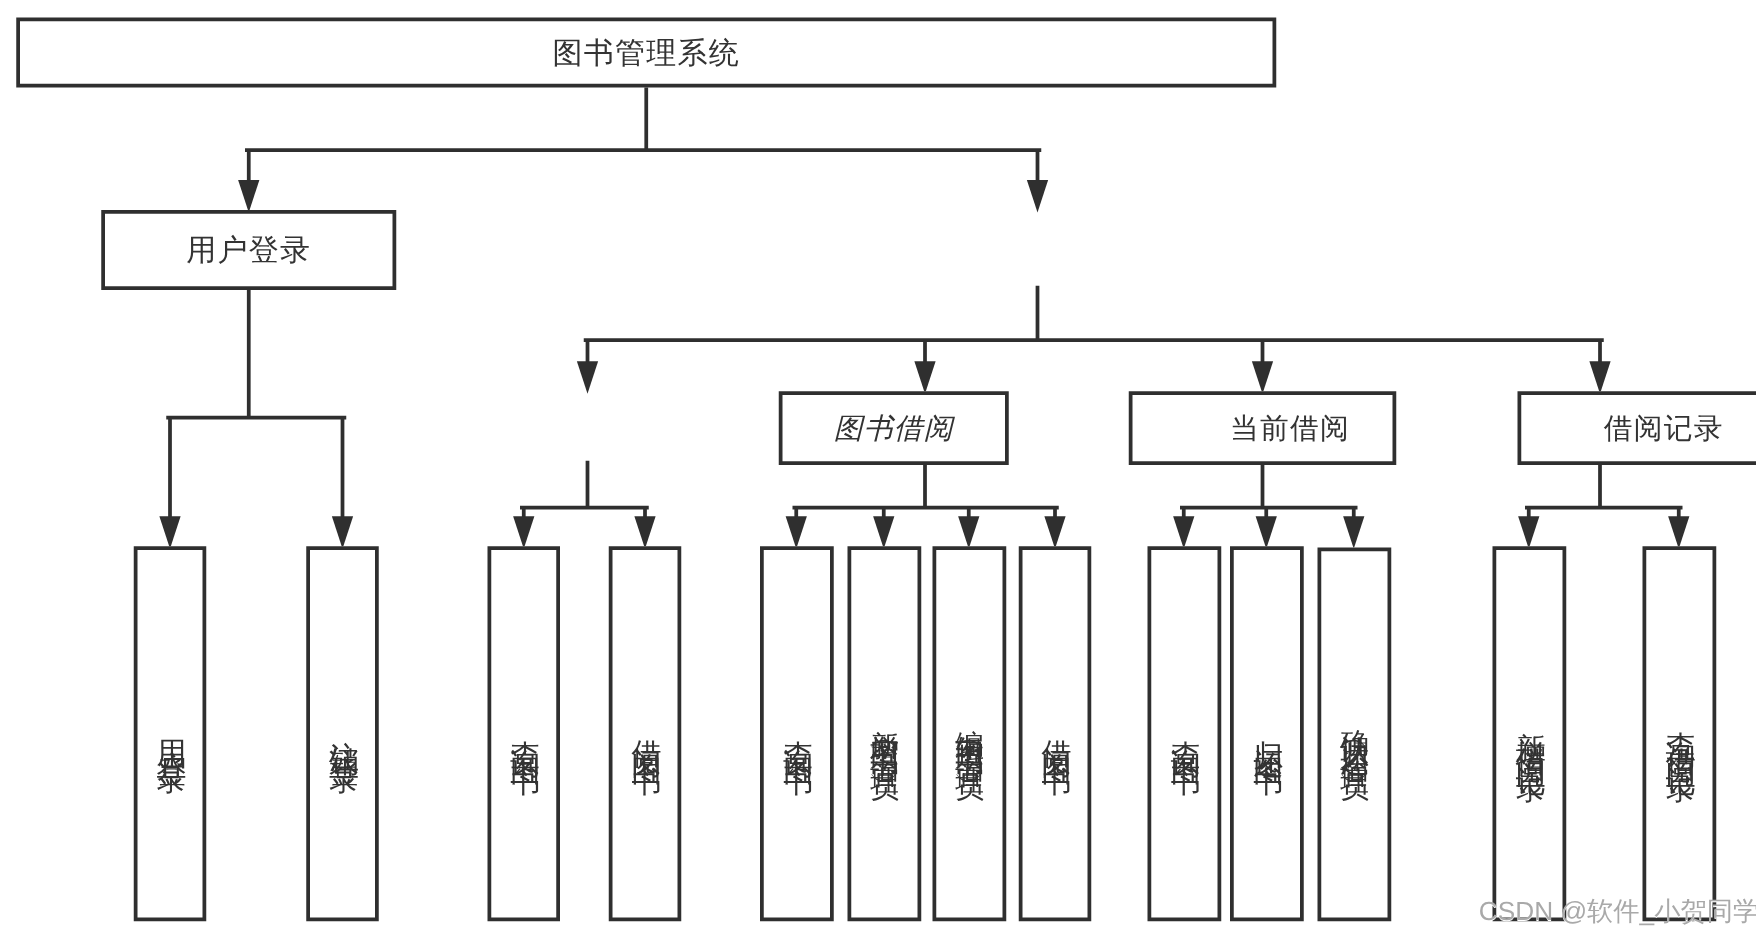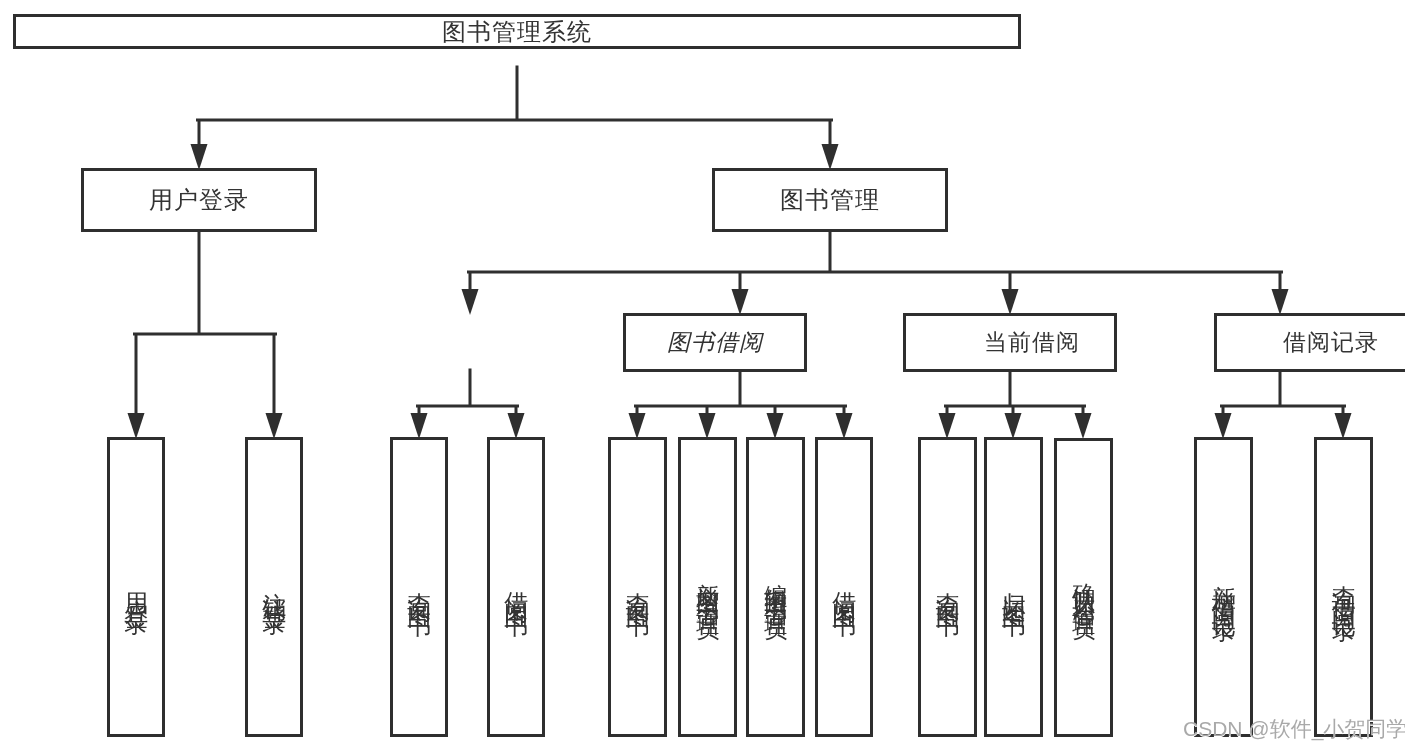--- a/index.html
+++ b/index.html
@@ -72,29 +72,26 @@
       <polygon points="766.5,413 783.5,413 775,439"></polygon>
       <polygon points="835.5,413 852.5,413 844,439"></polygon>
       <polygon points="938.5,413 955.5,413 947,439"></polygon>
       <polygon points="1004.5,413 1021.5,413 1013,439"></polygon>
       <polygon points="1074.5,413 1091.5,413 1083,439"></polygon>
       <polygon points="1214.5,413 1231.5,413 1223,439"></polygon>
       <polygon points="1334.5,413 1351.5,413 1343,439"></polygon>
     </g>
   </svg>
 
-  <div class="box root" style="left:13px;top:14px;width:1008px;height:35px;font-family:Liberation Mono, monospace;">
+  <div class="box root" style="left:13px;top:14px;width:1008px;height:56px;font-family:Liberation Mono, monospace;">
     <span class="h-label">图书管理系统</span>
   </div>
 
   <div class="box l2" style="left:81px;top:168px;width:236px;height:64px;">
     <span class="h-label">用户登录</span>
-  </div>
-  <div class="box l2" style="left:712px;top:168px;width:236px;height:64px;">
-    <span class="h-label">图书管理</span>
   </div>
 
   <div class="box l3" style="left:623px;top:313px;width:184px;height:59px;font-style:italic;">
     <span class="h-label">图书借阅</span>
   </div>
   <div class="box l3" style="left:903px;top:313px;width:214px;height:59px;padding-left:44px;">
     <span class="h-label">当前借阅</span>
   </div>
   <div class="box l3" style="left:1214px;top:313px;width:234px;height:59px;">
     <span class="h-label">借阅记录</span>

